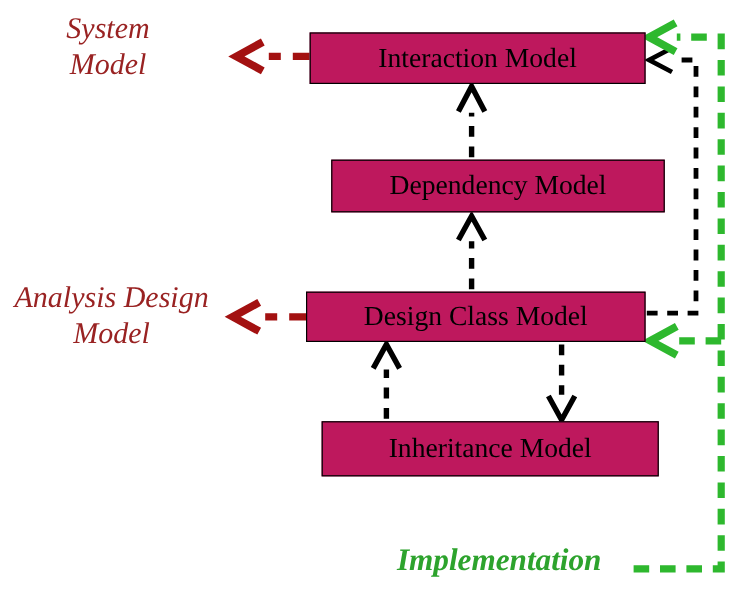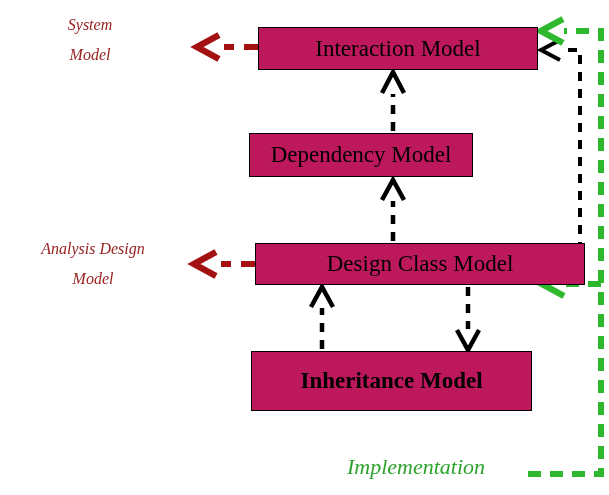--- a/index.html
+++ b/index.html
@@ -27,34 +27,34 @@
     background: #be185d;
     border: 1.5px solid #000000;
     display: flex;
     align-items: center;
     justify-content: center;
     font-size: 23px;
     color: #000000;
     box-sizing: border-box;
   }
   .box-interaction  { left: 258px; top: 27px;  width: 280px; height: 43px; }
-  .box-dependency   { left: 249px; top: 133px; width: 224px; height: 44px; }
-  .box-design       { left: 255px; top: 243px; width: 330px; height: 42px; }
-  .box-inheritance  { left: 251px; top: 351px; width: 281px; height: 60px; font-weight: bold; }
+  .box-dependency   { left: 276px; top: 133px; width: 278px; height: 44px; }
+  .box-design       { left: 255px; top: 243px; width: 283px; height: 42px; }
+  .box-inheritance  { left: 268px; top: 351px; width: 281px; height: 46px; }
 
   .side-label {
     position: absolute;
     font-style: italic;
-    font-size: 16px;
+    font-size: 25px;
     line-height: 30px;
     text-align: center;
   }
   .label-system-operation { left: 16px;  top: 10px;  width: 148px; }
   .label-analysis-class   { left: 10px;  top: 234px; width: 166px; }
-  .label-implementation   { left: 326px; top: 452px; width: 180px; font-size: 22px; }
+  .label-implementation   { left: 326px; top: 452px; width: 180px; font-size: 26px; font-weight: bold; }
   .side-label .label-line { display: block; }
 </style>
 </head>
 <body>
 
 <div class="canvas">
 
   <svg class="arrow-layer" viewBox="0 0 609 495" xmlns="http://www.w3.org/2000/svg">
 
     <g>

